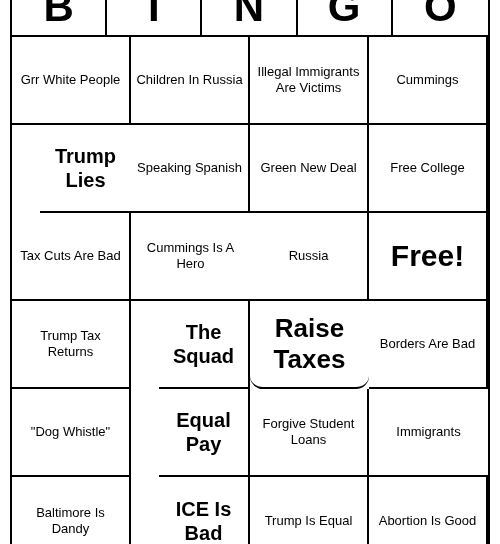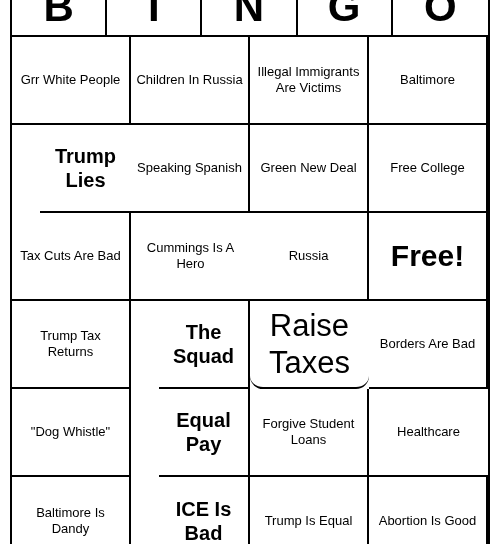--- a/index.html
+++ b/index.html
@@ -58,55 +58,55 @@
     .bingo-cell.large-text {
       font-size: 20px;
       font-weight: bold;
       margin-left: 28px;
     }
     .bingo-cell.free {
       font-size: 30px;
       font-weight: bold;
     }
     .bingo-cell.xl-text {
-      font-size: 31px;
-      font-weight: normal;
+      font-size: 26px;
+      font-weight: bold;
       border-radius: 13px;
     }
   </style>
 </head>
 <body>
 
 <div class="bingo-card">
   <div class="bingo-header">
   <div class="bingo-letter">B</div>
       <div class="bingo-letter">I</div>
       <div class="bingo-letter">N</div>
       <div class="bingo-letter">G</div>
       <div class="bingo-letter">O</div>
     </div>
   <div class="bingo-grid">
   <div class="bingo-cell">Grr White People</div>
       <div class="bingo-cell">Children In Russia</div>
       <div class="bingo-cell">Illegal Immigrants Are Victims</div>
-      <div class="bingo-cell">Baltimore</div>
+      <div class="bingo-cell">Cummings</div>
       <div class="bingo-cell large-text">Trump Lies</div>
       <div class="bingo-cell">Speaking Spanish</div>
       <div class="bingo-cell">Green New Deal</div>
       <div class="bingo-cell">Free College</div>
       <div class="bingo-cell">Tax Cuts Are Bad</div>
       <div class="bingo-cell">Cummings Is A Hero</div>
       <div class="bingo-cell">Russia</div>
       <div class="bingo-cell free">Free!</div>
       <div class="bingo-cell">Trump Tax Returns</div>
       <div class="bingo-cell large-text">The Squad</div>
       <div class="bingo-cell xl-text">Raise Taxes</div>
       <div class="bingo-cell">Borders Are Bad</div>
       <div class="bingo-cell">"Dog Whistle"</div>
       <div class="bingo-cell large-text">Equal Pay</div>
       <div class="bingo-cell">Forgive Student Loans</div>
-      <div class="bingo-cell">Healthcare</div>
+      <div class="bingo-cell">Immigrants</div>
       <div class="bingo-cell">Baltimore Is Dandy</div>
       <div class="bingo-cell large-text">ICE Is Bad</div>
       <div class="bingo-cell">Trump Is Equal</div>
       <div class="bingo-cell">Abortion Is Good</div>
     </div>
 </div>
 
 </body></html>

